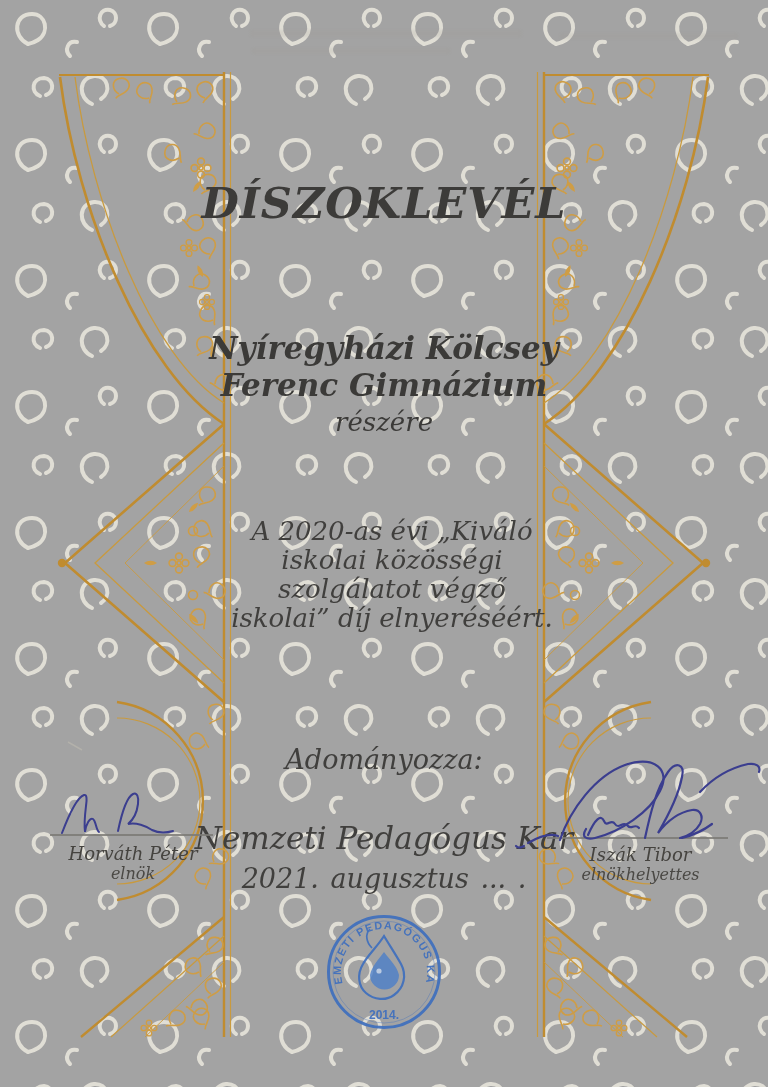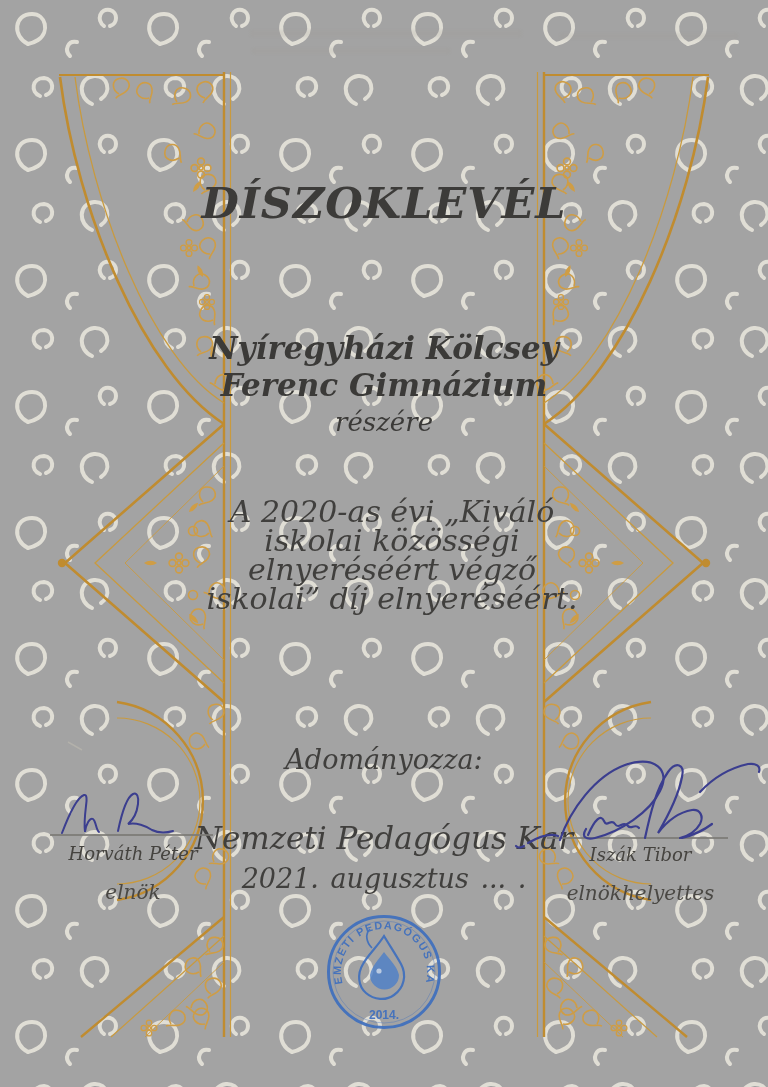--- a/index.html
+++ b/index.html
@@ -7,29 +7,29 @@
     position:relative;width:768px;height:1087px;overflow:hidden;
     background:#a3a3a3;
     font-family:"DejaVu Serif", serif;
     color:#403f3d;
   }
   .layer{position:absolute;left:0;top:0;width:768px;height:1087px;}
   .txt{position:absolute;left:0;right:0;text-align:center;font-style:italic;}
   .title{top:178px;font-size:43px;font-weight:600;letter-spacing:1px;color:#3c3b39;}
   .recipient{top:330px;font-size:31px;font-weight:600;line-height:37px;color:#3b3a38;}
   .recipient .suffix{display:block;font-size:26px;font-weight:400;}
-  .award{top:497px;font-size:30px;line-height:29px;color:#403f3d;padding-left:16px;}
+  .award{top:517px;font-size:26px;line-height:29px;color:#403f3d;padding-left:16px;}
   .grantor-label{top:744px;font-size:27px;}
   .grantor-name{top:820px;font-size:31px;}
   .date-line{top:863px;font-size:27px;word-spacing:3px;}
   .sig-block{position:absolute;text-align:center;font-style:italic;}
   .sig-left{left:38px;top:843px;width:190px;}
   .sig-right{left:543px;top:844px;width:195px;}
   .sig-name{font-size:18px;font-weight:400;color:#45433f;}
-  .sig-role{font-size:20px;margin-top:16px;color:#4a4844;}
+  .sig-role{font-size:16px;margin-top:0;color:#4a4844;}
   .sig-line{position:absolute;height:2px;background:#7b7a76;opacity:.85;}
   .sig-line-left{left:50px;top:834px;width:163px;}
   .sig-line-right{left:547px;top:837px;width:181px;}
   .smudge{position:absolute;background:rgba(160,157,148,.18);border-radius:3px;filter:blur(1px);}
   .sm1{left:250px;top:30px;width:272px;height:7px;}
   .sm2{left:252px;top:48px;width:198px;height:6px;}
   .sm3{left:560px;top:33px;width:178px;height:6px;}
   svg{display:block;}
 </style>
 </head>
@@ -150,21 +150,21 @@
 
   <div class="txt recipient">
     <span>Nyíregyházi Kölcsey</span><br>
     <span>Ferenc Gimnázium</span>
     <span class="suffix">részére</span>
   </div>
 
   <div class="txt award">
     <div>A 2020-as évi „Kiváló</div>
     <div>iskolai közösségi</div>
-    <div>elnyeréséért végző</div>
+    <div>szolgálatot végző</div>
     <div>iskolai” díj elnyeréséért.</div>
   </div>
 
   <div class="txt grantor-label">Adományozza:</div>
   <div class="txt grantor-name">Nemzeti Pedagógus Kar</div>
   <div class="txt date-line">2021. augusztus ... .</div>
 
   <div class="sig-line sig-line-left"></div>
   <div class="sig-line sig-line-right"></div>
 

